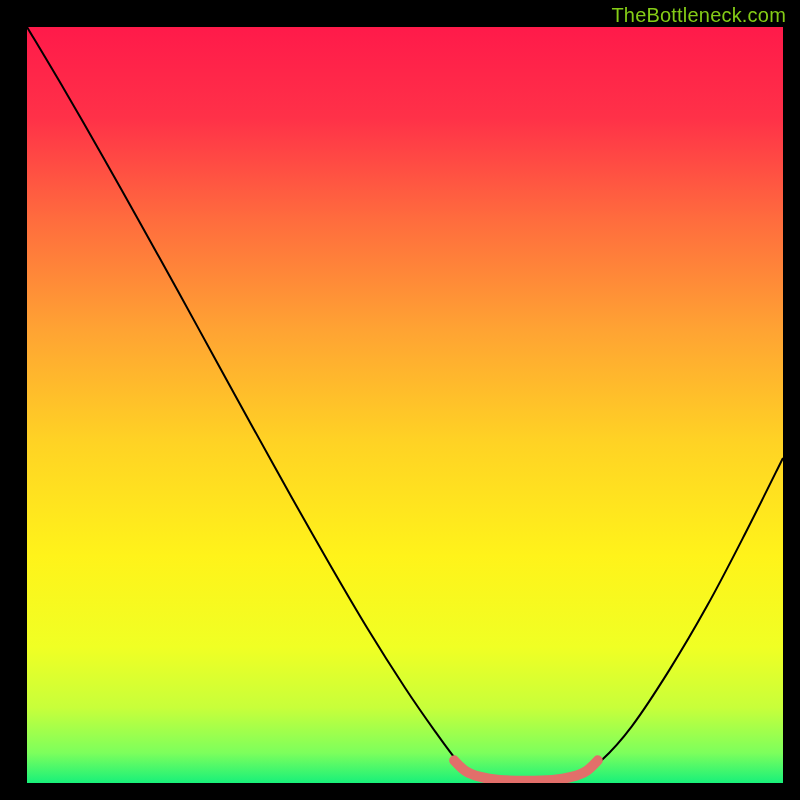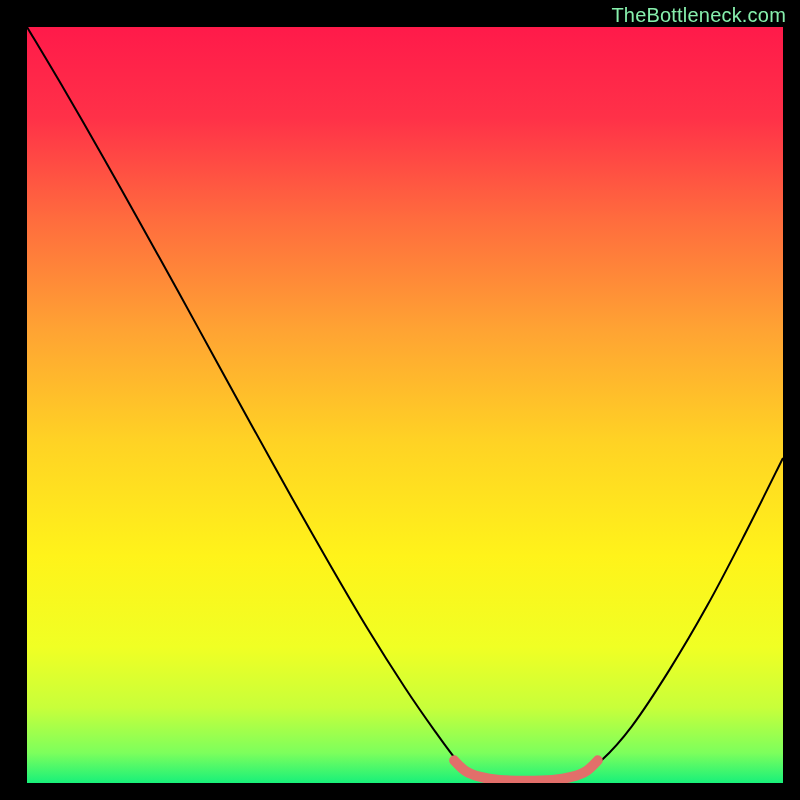--- a/index.html
+++ b/index.html
@@ -22,21 +22,21 @@
     left: 27px;
     top: 27px;
     width: 756px;
     height: 756px;
     overflow: hidden;
   }
   .attribution {
     position: absolute;
     top: 4px;
     right: 14px;
-    color: #86efac;
+    color: #84cc16;
     font-size: 20px;
     font-weight: 500;
     letter-spacing: 0.2px;
   }
   svg {
     display: block;
   }
 </style>
 </head>
 <body>

